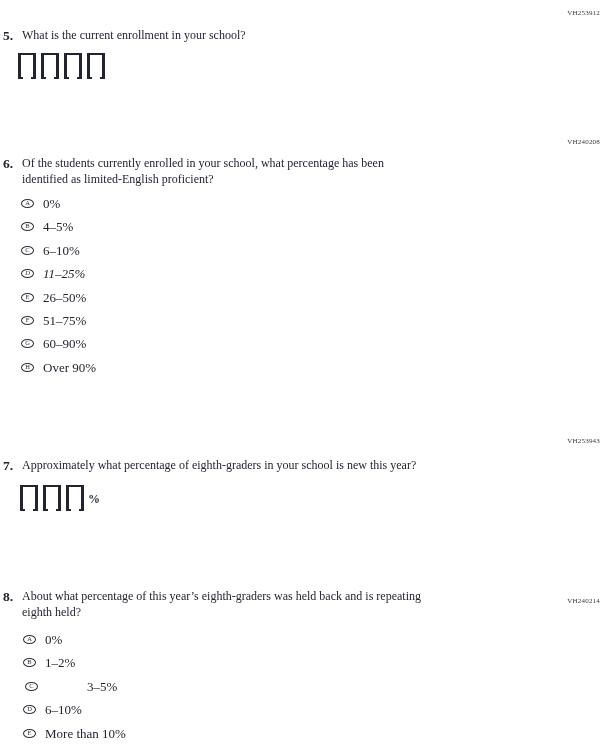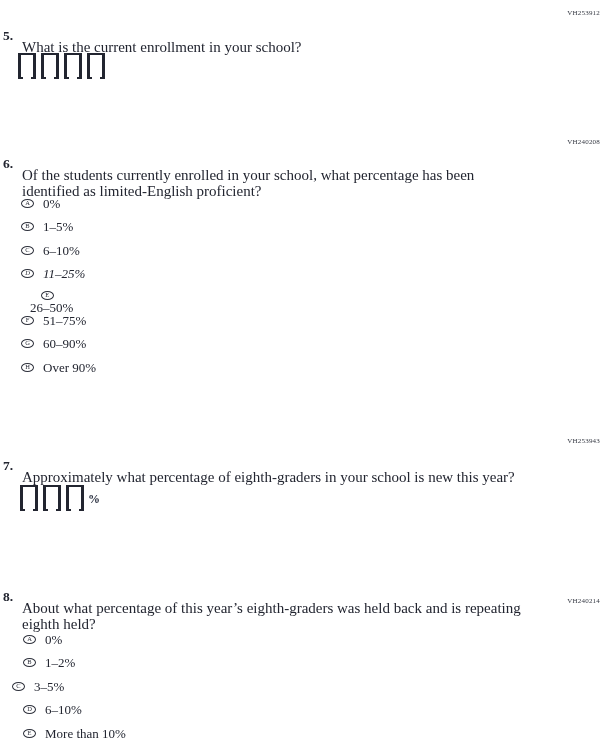--- a/index.html
+++ b/index.html
@@ -27,24 +27,23 @@
   .qnum {
     position: absolute;
     left: 3px;
     font-size: 13.5px;
     font-weight: bold;
     white-space: nowrap;
   }
   .qtext {
     position: absolute;
     left: 22px;
-    font-size: 15px;
+    font-size: 12px;
     line-height: 15.5px;
     white-space: nowrap;
-    margin-top: 12px;
   }
   
   .boxrow {
     position: absolute;
     display: flex;
     gap: 5px;
     align-items: flex-start;
   }
   .dbox {
     box-sizing: border-box;
@@ -121,31 +120,31 @@
   <div class="qnum" style="top:156px;">6.</div>
   <div class="qtext" style="top:171.5px;">identified as limited-English proficient?</div>
   <div class="qtext" style="top:156px;">Of the students currently enrolled in your school, what percentage has been</div>
 
   <div class="opt" style="top:197px; left:21px;">
     <span class="bubble">A</span>
     <span class="olabel">0%</span>
   </div>
   <div class="opt" style="top:220px; left:21px;">
     <span class="bubble">B</span>
-    <span class="olabel">1–5%</span>
+    <span class="olabel">4–5%</span>
   </div>
   <div class="opt" style="top:244px; left:21px;">
     <span class="bubble">C</span>
     <span class="olabel">6–10%</span>
   </div>
   <div class="opt" style="top:267px; left:21px;font-style:italic;">
     <span class="bubble">D</span>
     <span class="olabel">11–25%</span>
   </div>
-  <div class="opt" style="top:291px; left:21px;flex-direction:column;">
+  <div class="opt" style="top:291px; left:21px;">
     <span class="bubble">E</span>
     <span class="olabel">26–50%</span>
   </div>
   <div class="opt" style="top:314px; left:21px;">
     <span class="bubble">F</span>
     <span class="olabel">51–75%</span>
   </div>
   <div class="opt" style="top:337px; left:21px;">
     <span class="bubble">G</span>
     <span class="olabel">60–90%</span>
@@ -171,21 +170,21 @@
   <div class="qtext" style="top:604.5px;">eighth held?</div>
 
   <div class="opt" style="top:633px; left:23px;">
     <span class="bubble">A</span>
     <span class="olabel">0%</span>
   </div>
   <div class="opt" style="top:656px; left:23px;font-family:Liberation Serif, serif;">
     <span class="bubble">B</span>
     <span class="olabel">1–2%</span>
   </div>
-  <div class="opt" style="top:680px; left:12px;">
+  <div class="opt" style="top:680px; left:25px;gap:40px;">
     <span class="bubble">C</span>
     <span class="olabel">3–5%</span>
   </div>
   <div class="opt" style="top:703px; left:23px;">
     <span class="bubble">D</span>
     <span class="olabel">6–10%</span>
   </div>
   <div class="opt" style="top:727px; left:23px;">
     <span class="bubble">E</span>
     <span class="olabel">More than 10%</span>

